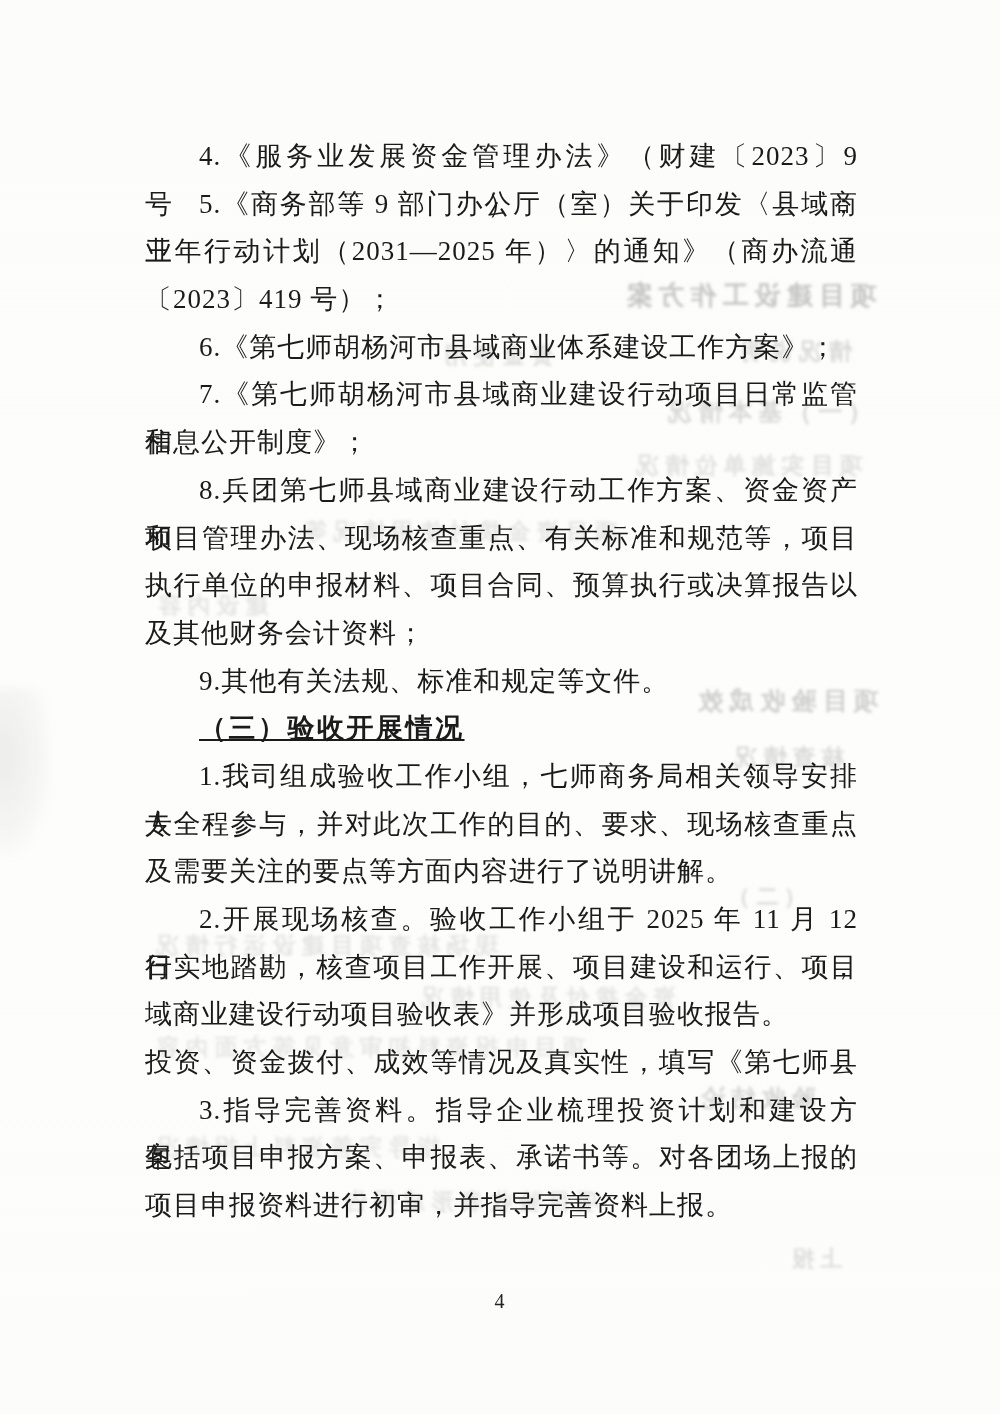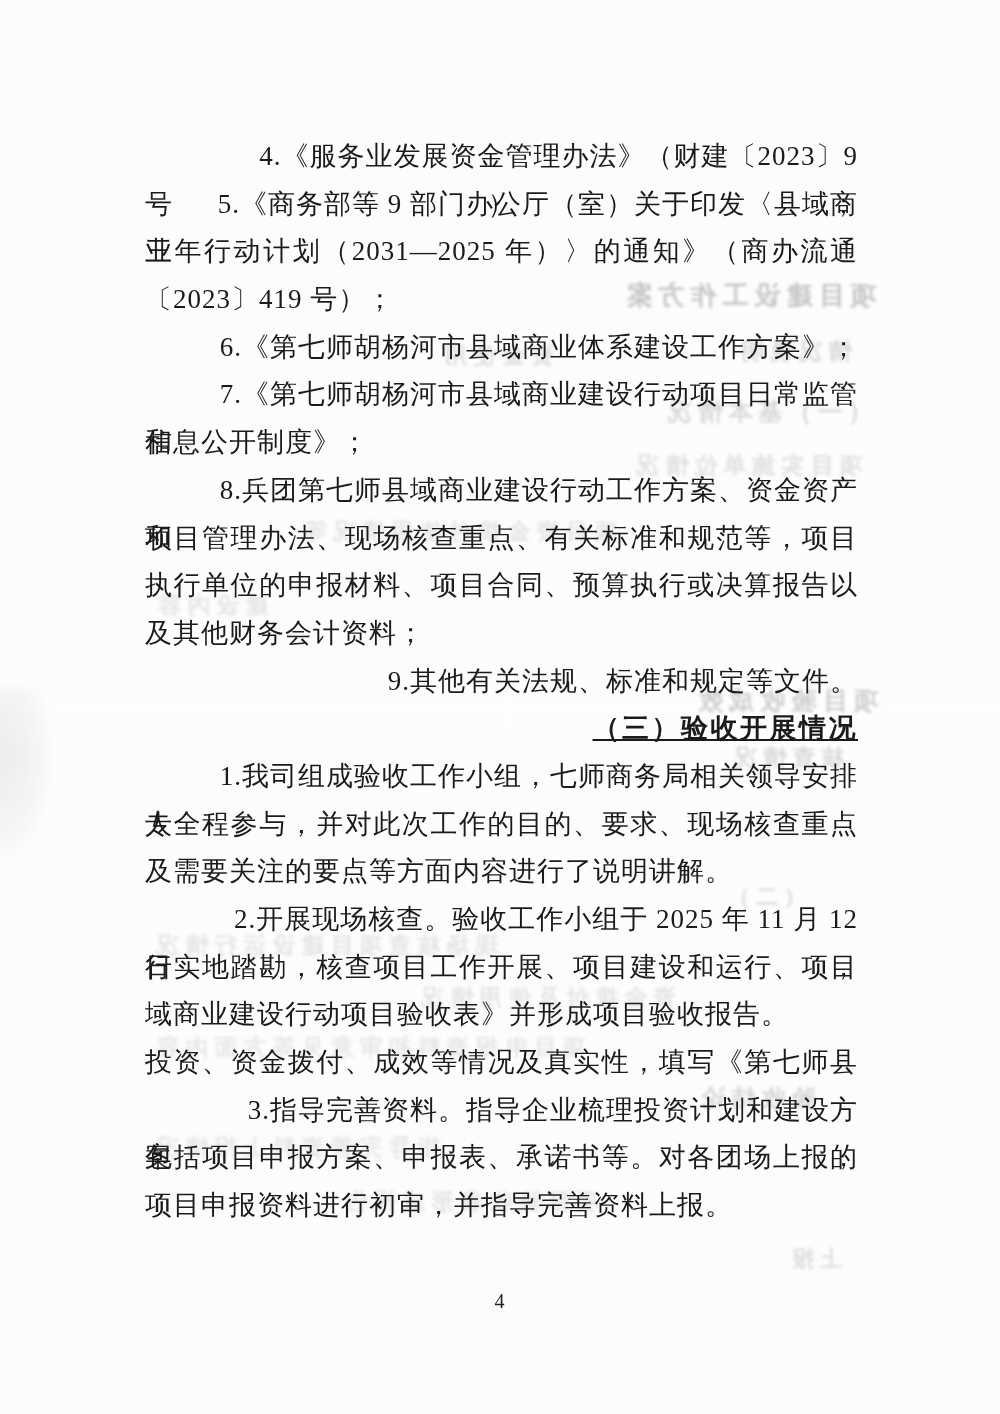--- a/index.html
+++ b/index.html
@@ -42,21 +42,21 @@
     line-height: 47.7px;
     font-size: 27px;
     letter-spacing: 1px;
     white-space: nowrap;
   }
   .ln.jf {
     white-space: normal;
     text-align: justify;
     text-align-last: justify;
   }
-  .ln.ind { text-indent: 54px; text-align: right; }
+  .ln.ind { text-indent: 54px; }
   .ln.hd { font-weight: 700; letter-spacing: 2.5px; text-decoration: underline; }
   .pagenum {
     position: absolute; left: 0; top: 1290px; width: 100%;
     text-align: center;
     font-size: 20px; color: #222;
     letter-spacing: 1px;
   }
 </style>
 </head>
 <body>

